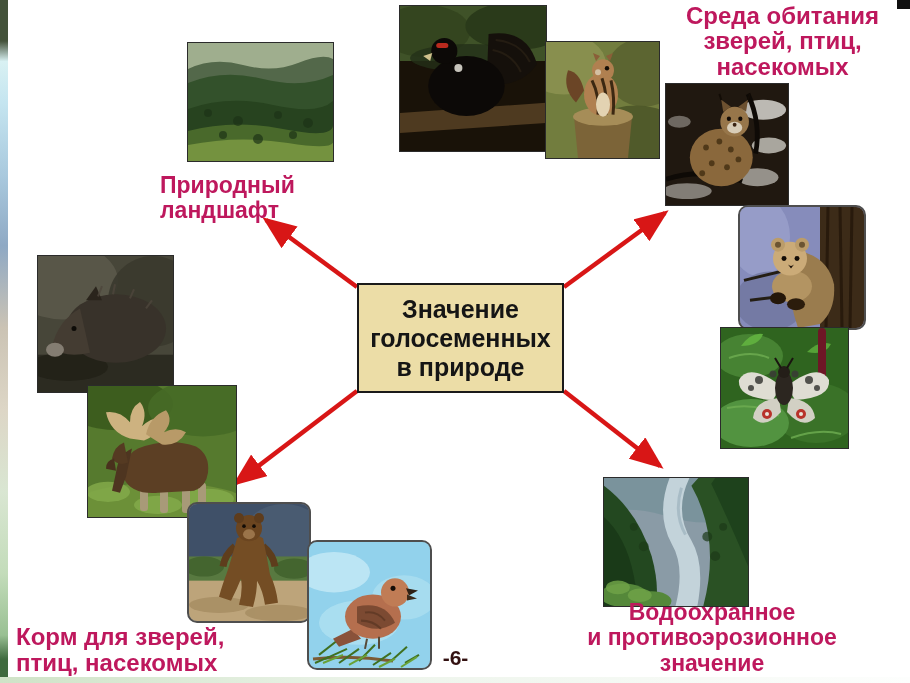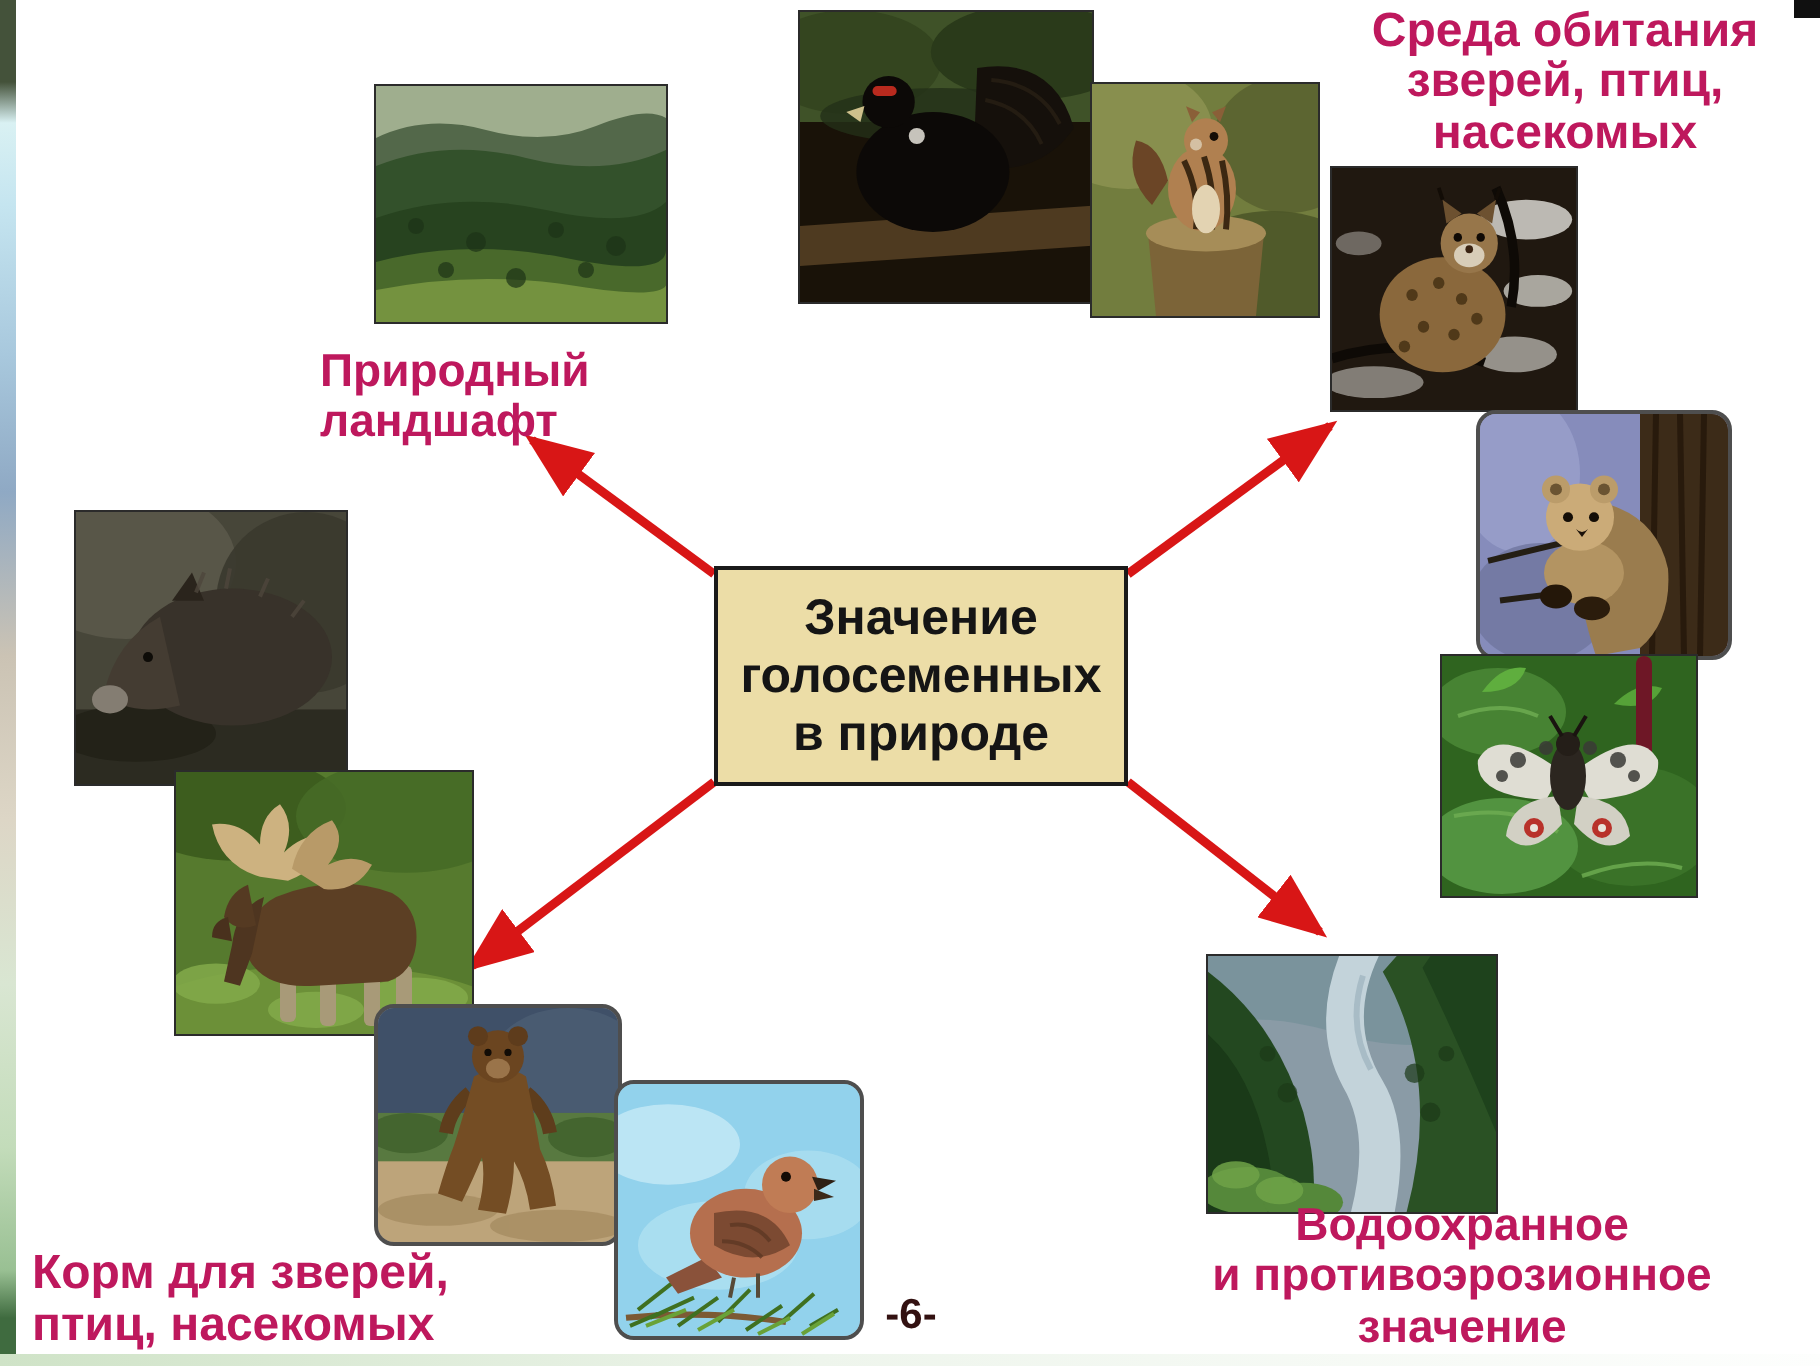--- a/index.html
+++ b/index.html
@@ -24,21 +24,21 @@
   .photo { position:absolute; overflow:hidden; border:1px solid #2b2b2b; z-index:3; background:#888; }
   .photo.rounded { border-radius:10px; border:2px solid #4e4e4e; }
   .photo svg { display:block; width:100%; height:100%; }
   .label {
     position:absolute; z-index:4; font-weight:bold; color:#be185d;
     white-space:pre-line; letter-spacing:0px;
   }
   #label-top-left   { left:160px; top:163px; width:195px; text-align:left; font-size:23px; line-height:1.1;margin-top:10px; }
   #label-top-right  { left:655px; top:3px;   width:255px; text-align:center; font-size:24px; line-height:1.06; }
   #label-bottom-left{ left:16px;  top:624px; width:265px; text-align:left;   font-size:24px; line-height:1.08; }
-  #label-bottom-right{ left:571px; top:600px; width:320px; text-align:center; font-size:23px; line-height:1.1; }
+  #label-bottom-right{ left:552px; top:600px; width:320px; text-align:center; font-size:23px; line-height:1.1; }
   #center-box {
     position:absolute; left:357px; top:283px; width:207px; height:110px; z-index:4;
     background:#ecdda7; border:2px solid #1a1a1a; box-sizing:border-box;
     display:flex; align-items:center; justify-content:center;
     text-align:center; font-weight:bold; font-size:25px; line-height:1.16;
     color:#151515; white-space:pre-line;
   }
   #page-number {
     position:absolute; left:418px; top:646px; width:75px; z-index:4;
     text-align:center; font-weight:bold; font-size:21px; color:#331111;

